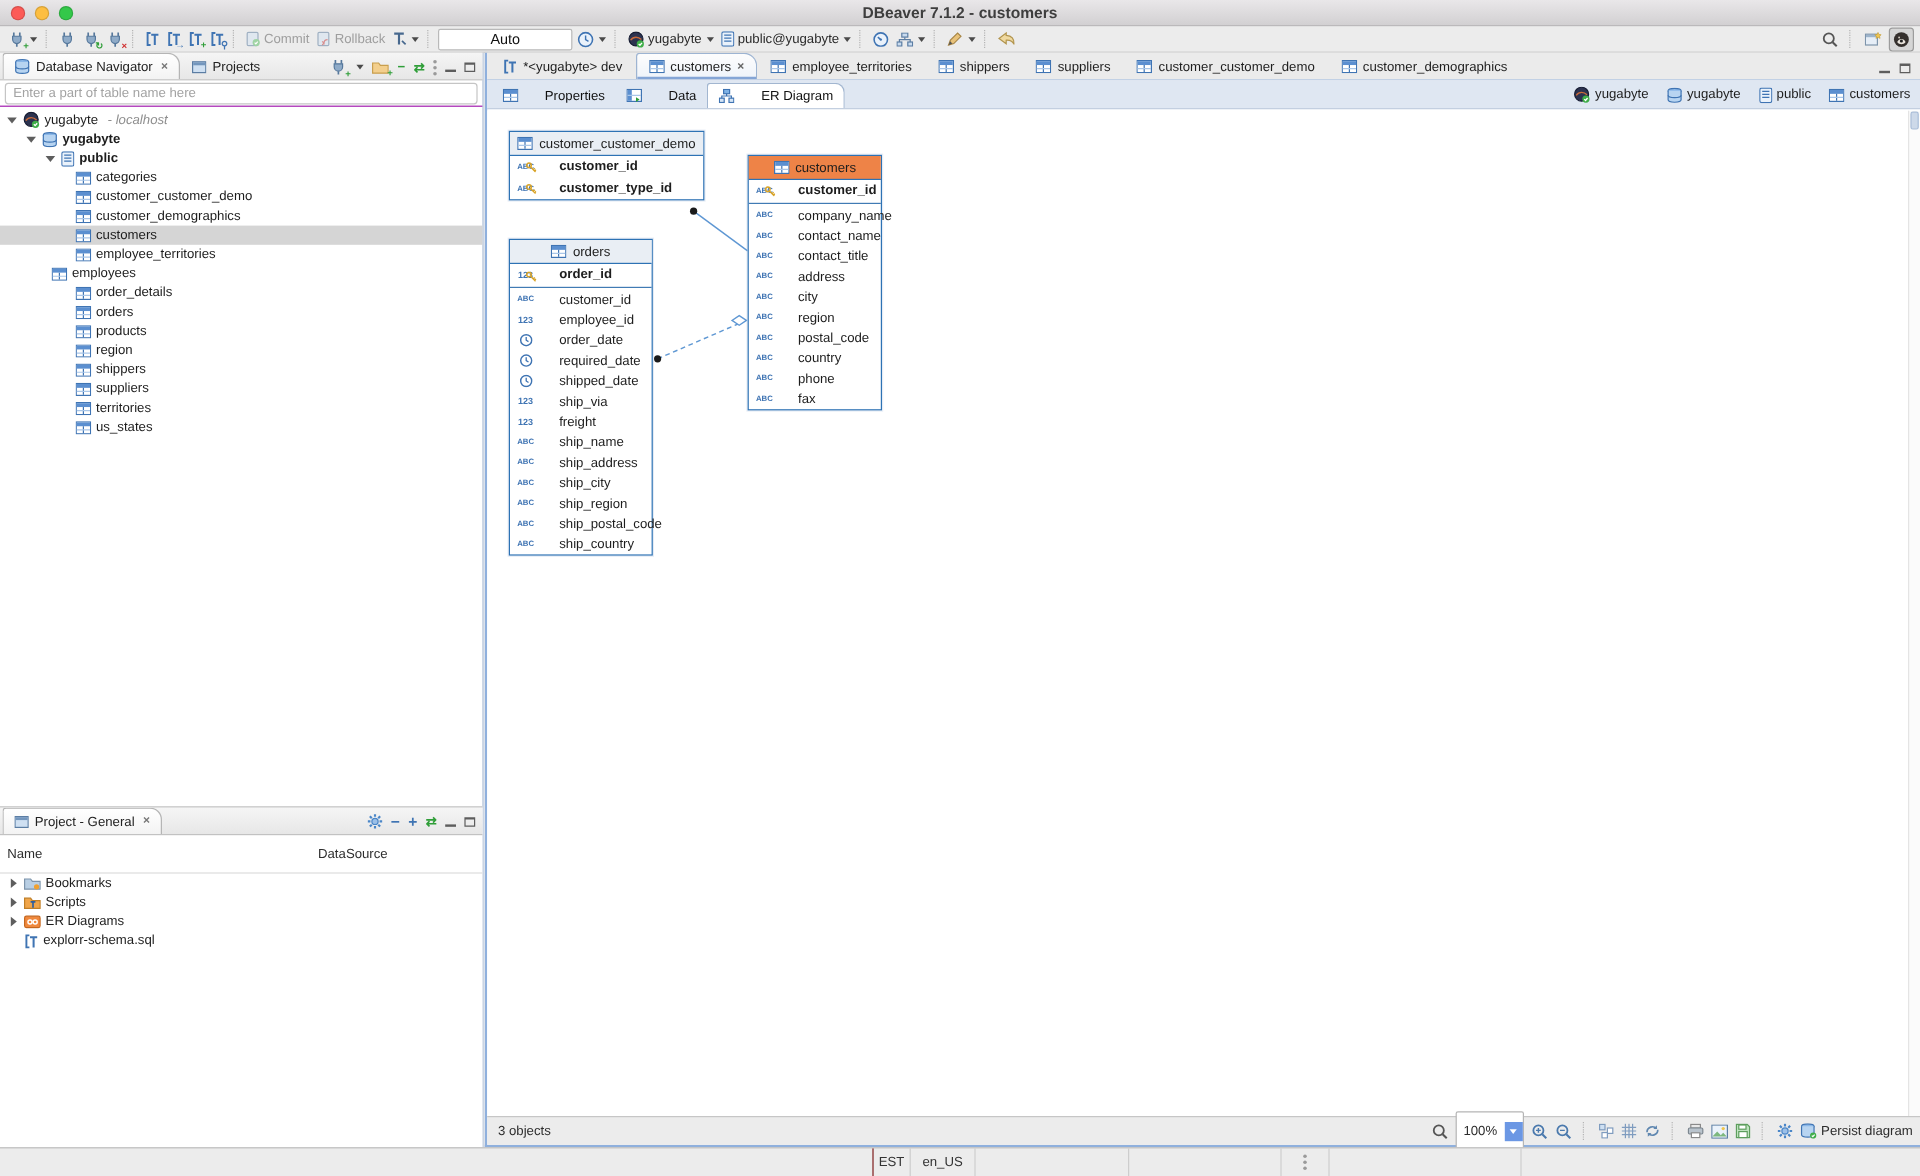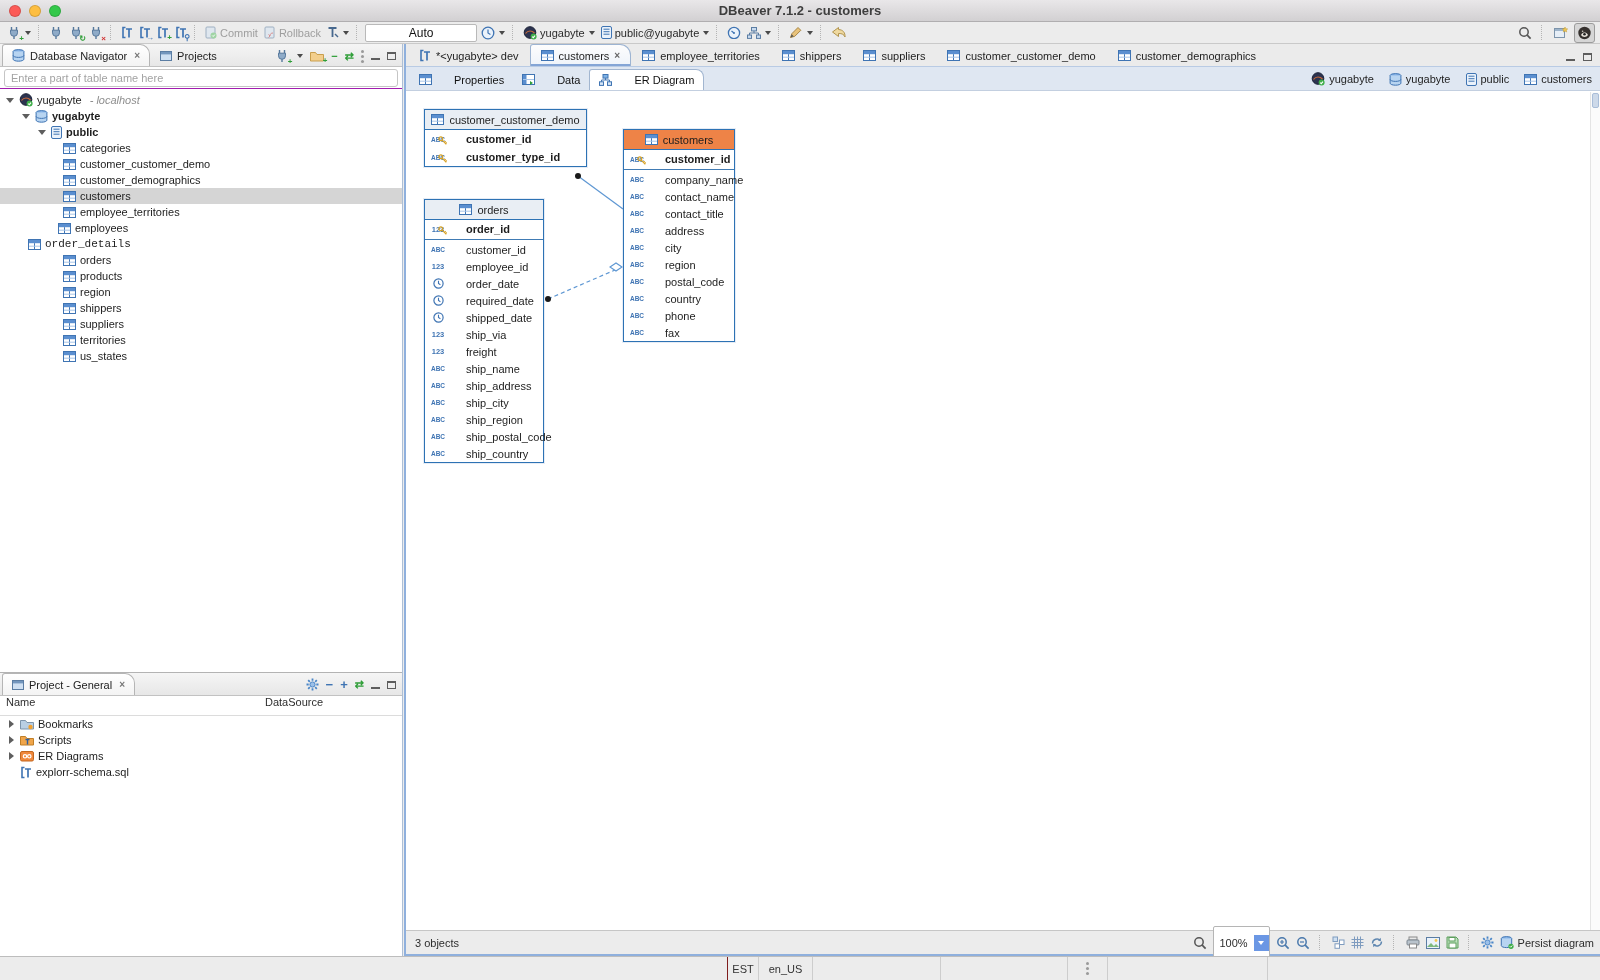--- a/index.html
+++ b/index.html
@@ -45,21 +45,21 @@
   .trow{height:16px;display:flex;align-items:center;gap:4px;white-space:nowrap}
   .trow.sel{background:#d5d5d5}
   .arrw{width:10px;display:inline-flex;justify-content:center}
   .arr-d{width:0;height:0;border-top:5px solid #5e5e5e;border-left:4px solid transparent;border-right:4px solid transparent}
   .arr-e{width:0;height:0;border-left:5px solid #5e5e5e;border-top:4px solid transparent;border-bottom:4px solid transparent}
   .b{font-weight:bold}
   .host{color:#8e8e8e;font-style:italic;margin-left:4px}
 
   
   .proj{position:absolute;left:0;right:0;top:628px;bottom:0;border-top:1px solid #b3b3b3;background:#fff}
-  .proj-cols{height:20px;display:flex;align-items:flex-start;border-bottom:1px solid #dcdcdc;color:#2e2e2e}
+  .proj-cols{height:32px;display:flex;align-items:center;border-bottom:1px solid #dcdcdc;color:#2e2e2e}
   .proj-cols .c1{width:265px;padding-left:6px}
   .proj-tree .trow{height:16px}
 
   
   .editor{position:absolute;left:404px;top:44px;right:0;bottom:24px;background:#fff;border-left:2px solid #8fb0dd;border-bottom:2px solid #8fb0dd}
   .etabs{height:23px;background:#ebebeb;display:flex;align-items:flex-end;border-bottom:1px solid #b9cbe4;padding-left:2px}
   .etab{height:22px;display:inline-flex;align-items:center;gap:5px;padding:0 10px;color:#1e1e1e;border-radius:3px 11px 0 0;border:1px solid transparent;border-bottom:none}
   .etab.sel{background:linear-gradient(#fdfdfd,#eef3fa);border-color:#9db4d2;box-shadow:inset 0 -2px 0 #84a5d6}
   .etab .x{color:#666;font-size:10px;font-weight:bold}
   .ewin{margin-left:auto;display:flex;gap:8px;padding:0 8px 5px 0}
@@ -469,32 +469,32 @@
             <span class="ic">
               <svg width="13" height="11" viewBox="0 0 13 11">
                 <rect x="0.5" y="0.5" width="12" height="10" fill="#fff" stroke="#3f74b3"></rect>
                 <rect x="1" y="1" width="11" height="3.2" fill="#5b8fd0"></rect>
                 <line x1="6.5" y1="4.2" x2="6.5" y2="10" stroke="#3f74b3"></line>
                 <line x1="1" y1="7.2" x2="12" y2="7.2" stroke="#a9c6e8"></line>
               </svg>
             </span>
             <span>employee_territories</span>
           </div>
-          <div class="trow" style="padding-left: 58px;">
+          <div class="trow" style="padding-left: 43px;">
             <span class="ic">
               <svg width="13" height="11" viewBox="0 0 13 11">
                 <rect x="0.5" y="0.5" width="12" height="10" fill="#fff" stroke="#3f74b3"></rect>
                 <rect x="1" y="1" width="11" height="3.2" fill="#5b8fd0"></rect>
                 <line x1="6.5" y1="4.2" x2="6.5" y2="10" stroke="#3f74b3"></line>
                 <line x1="1" y1="7.2" x2="12" y2="7.2" stroke="#a9c6e8"></line>
               </svg>
             </span>
             <span>employees</span>
           </div>
-          <div class="trow" style="padding-left: 28px; font-family: Liberation Mono, monospace;">
+          <div class="trow" style="padding-left: 63px;">
             <span class="ic">
               <svg width="13" height="11" viewBox="0 0 13 11">
                 <rect x="0.5" y="0.5" width="12" height="10" fill="#fff" stroke="#3f74b3"></rect>
                 <rect x="1" y="1" width="11" height="3.2" fill="#5b8fd0"></rect>
                 <line x1="6.5" y1="4.2" x2="6.5" y2="10" stroke="#3f74b3"></line>
                 <line x1="1" y1="7.2" x2="12" y2="7.2" stroke="#a9c6e8"></line>
               </svg>
             </span>
             <span>order_details</span>
           </div>

